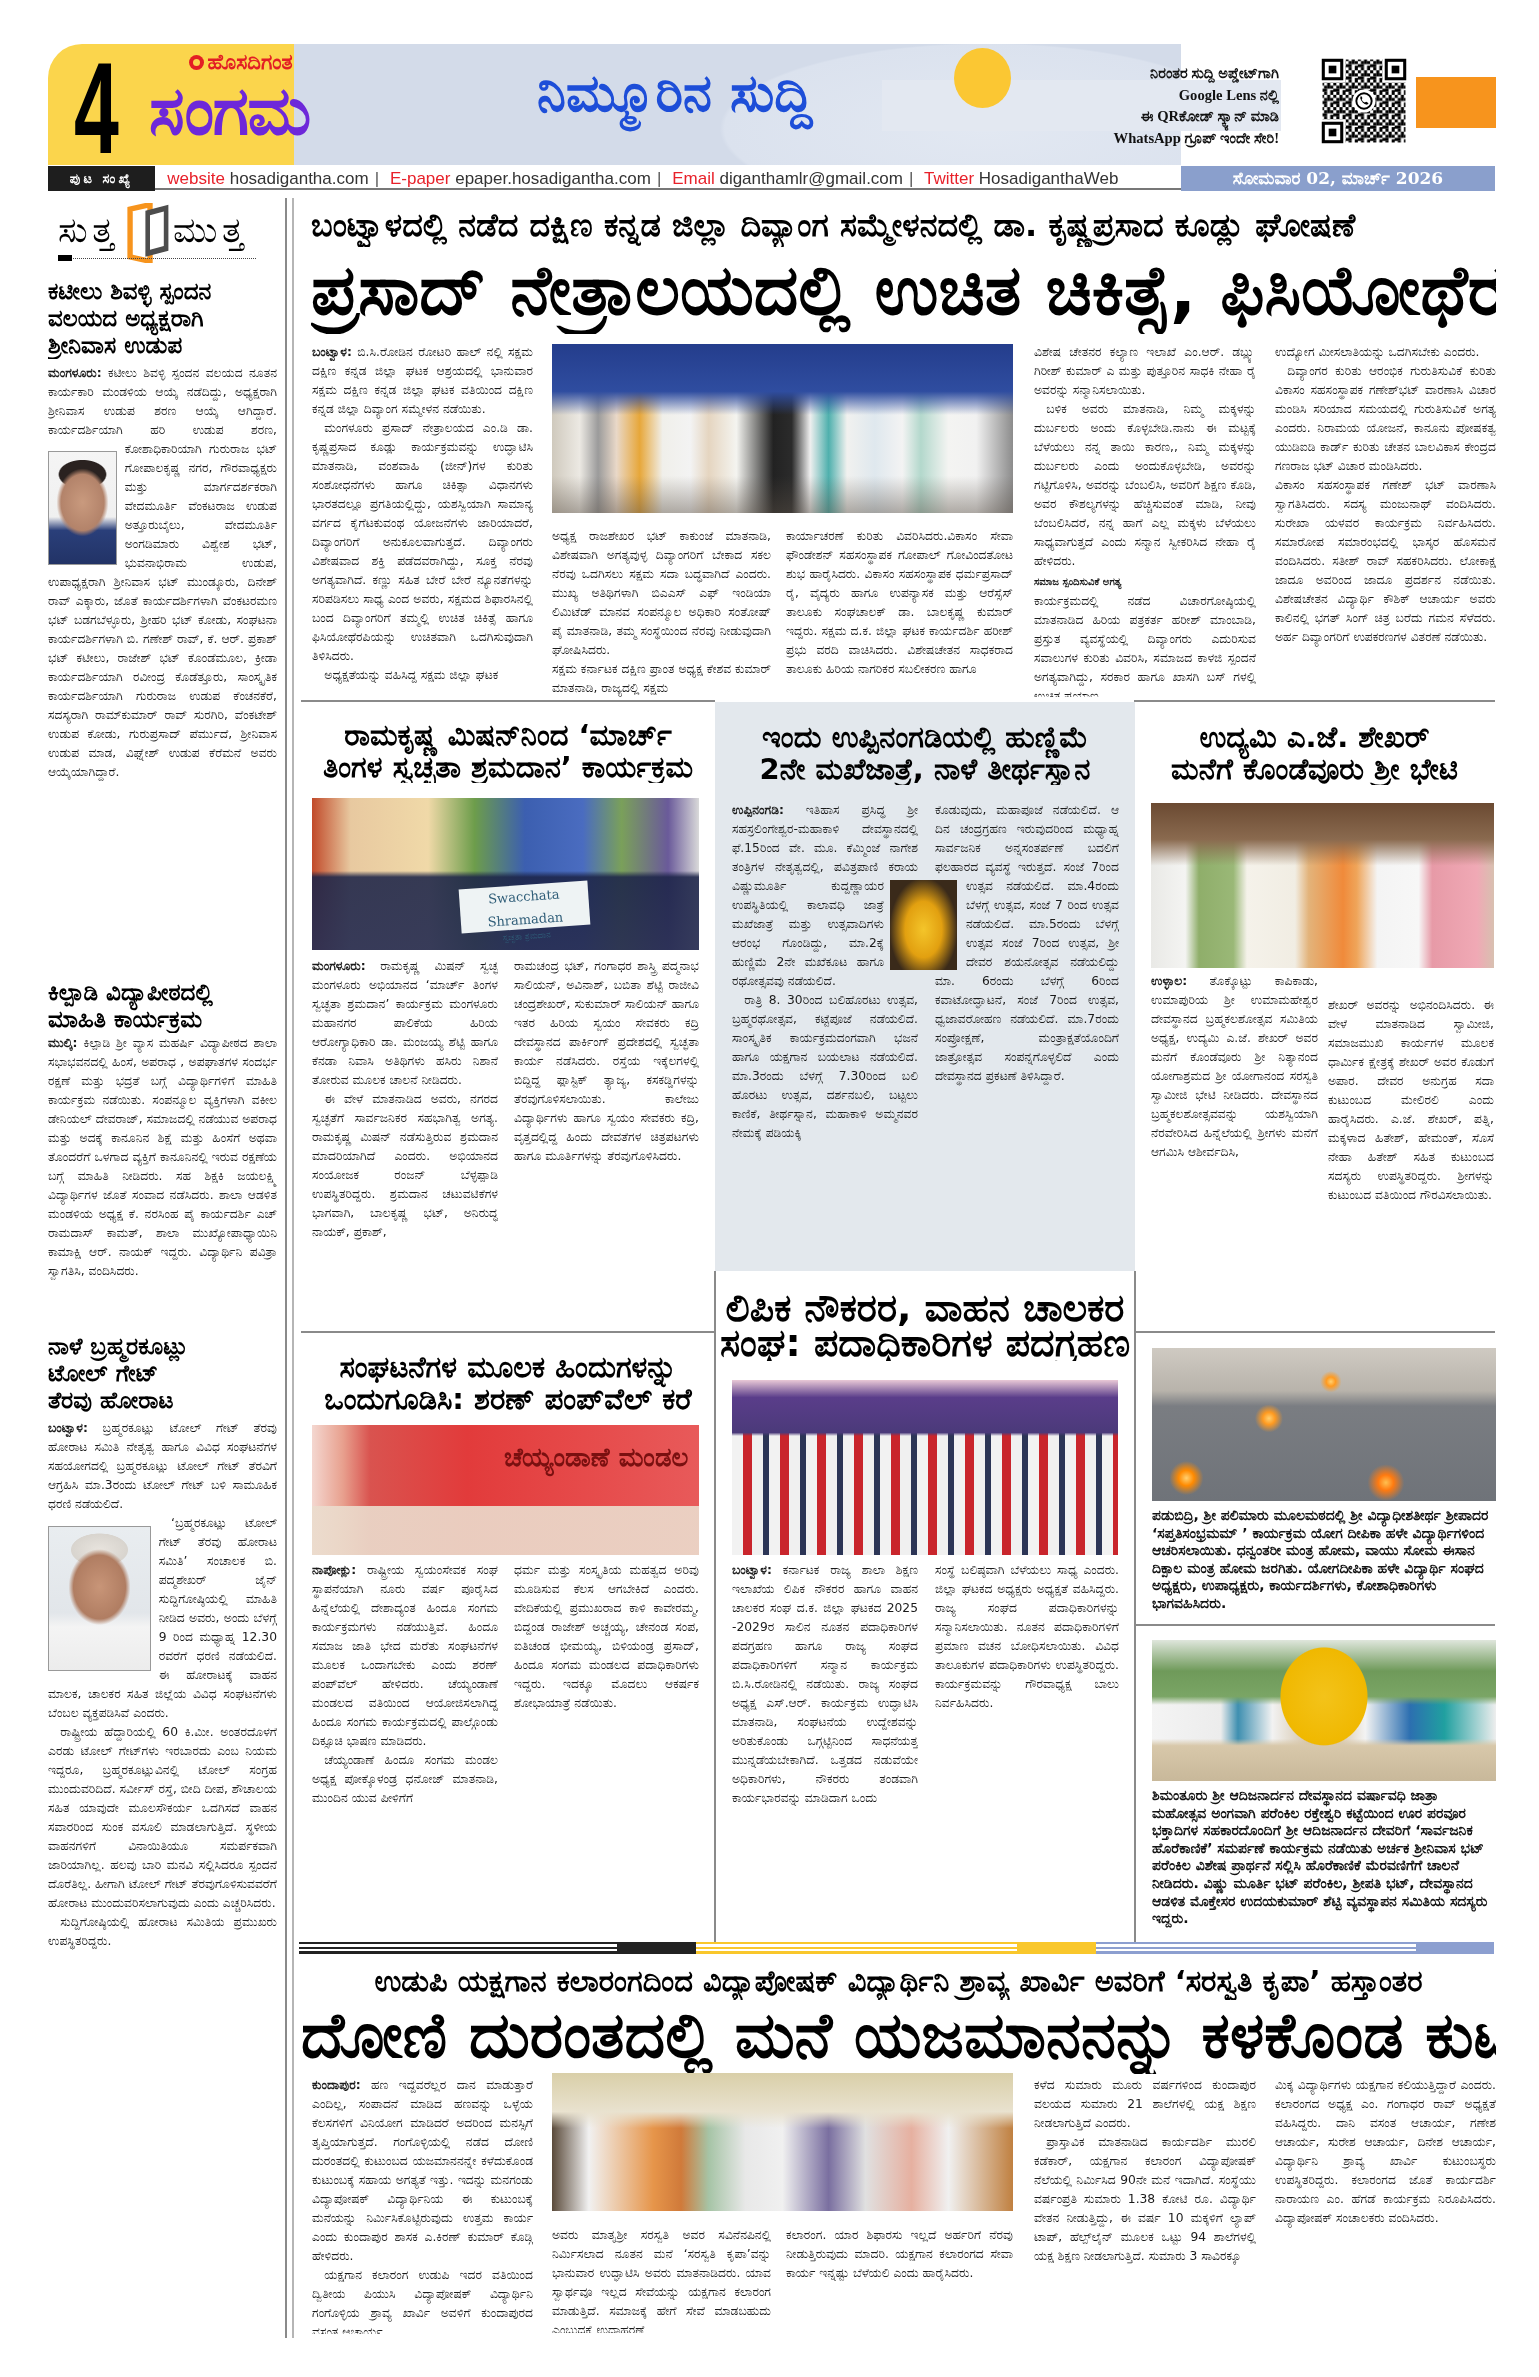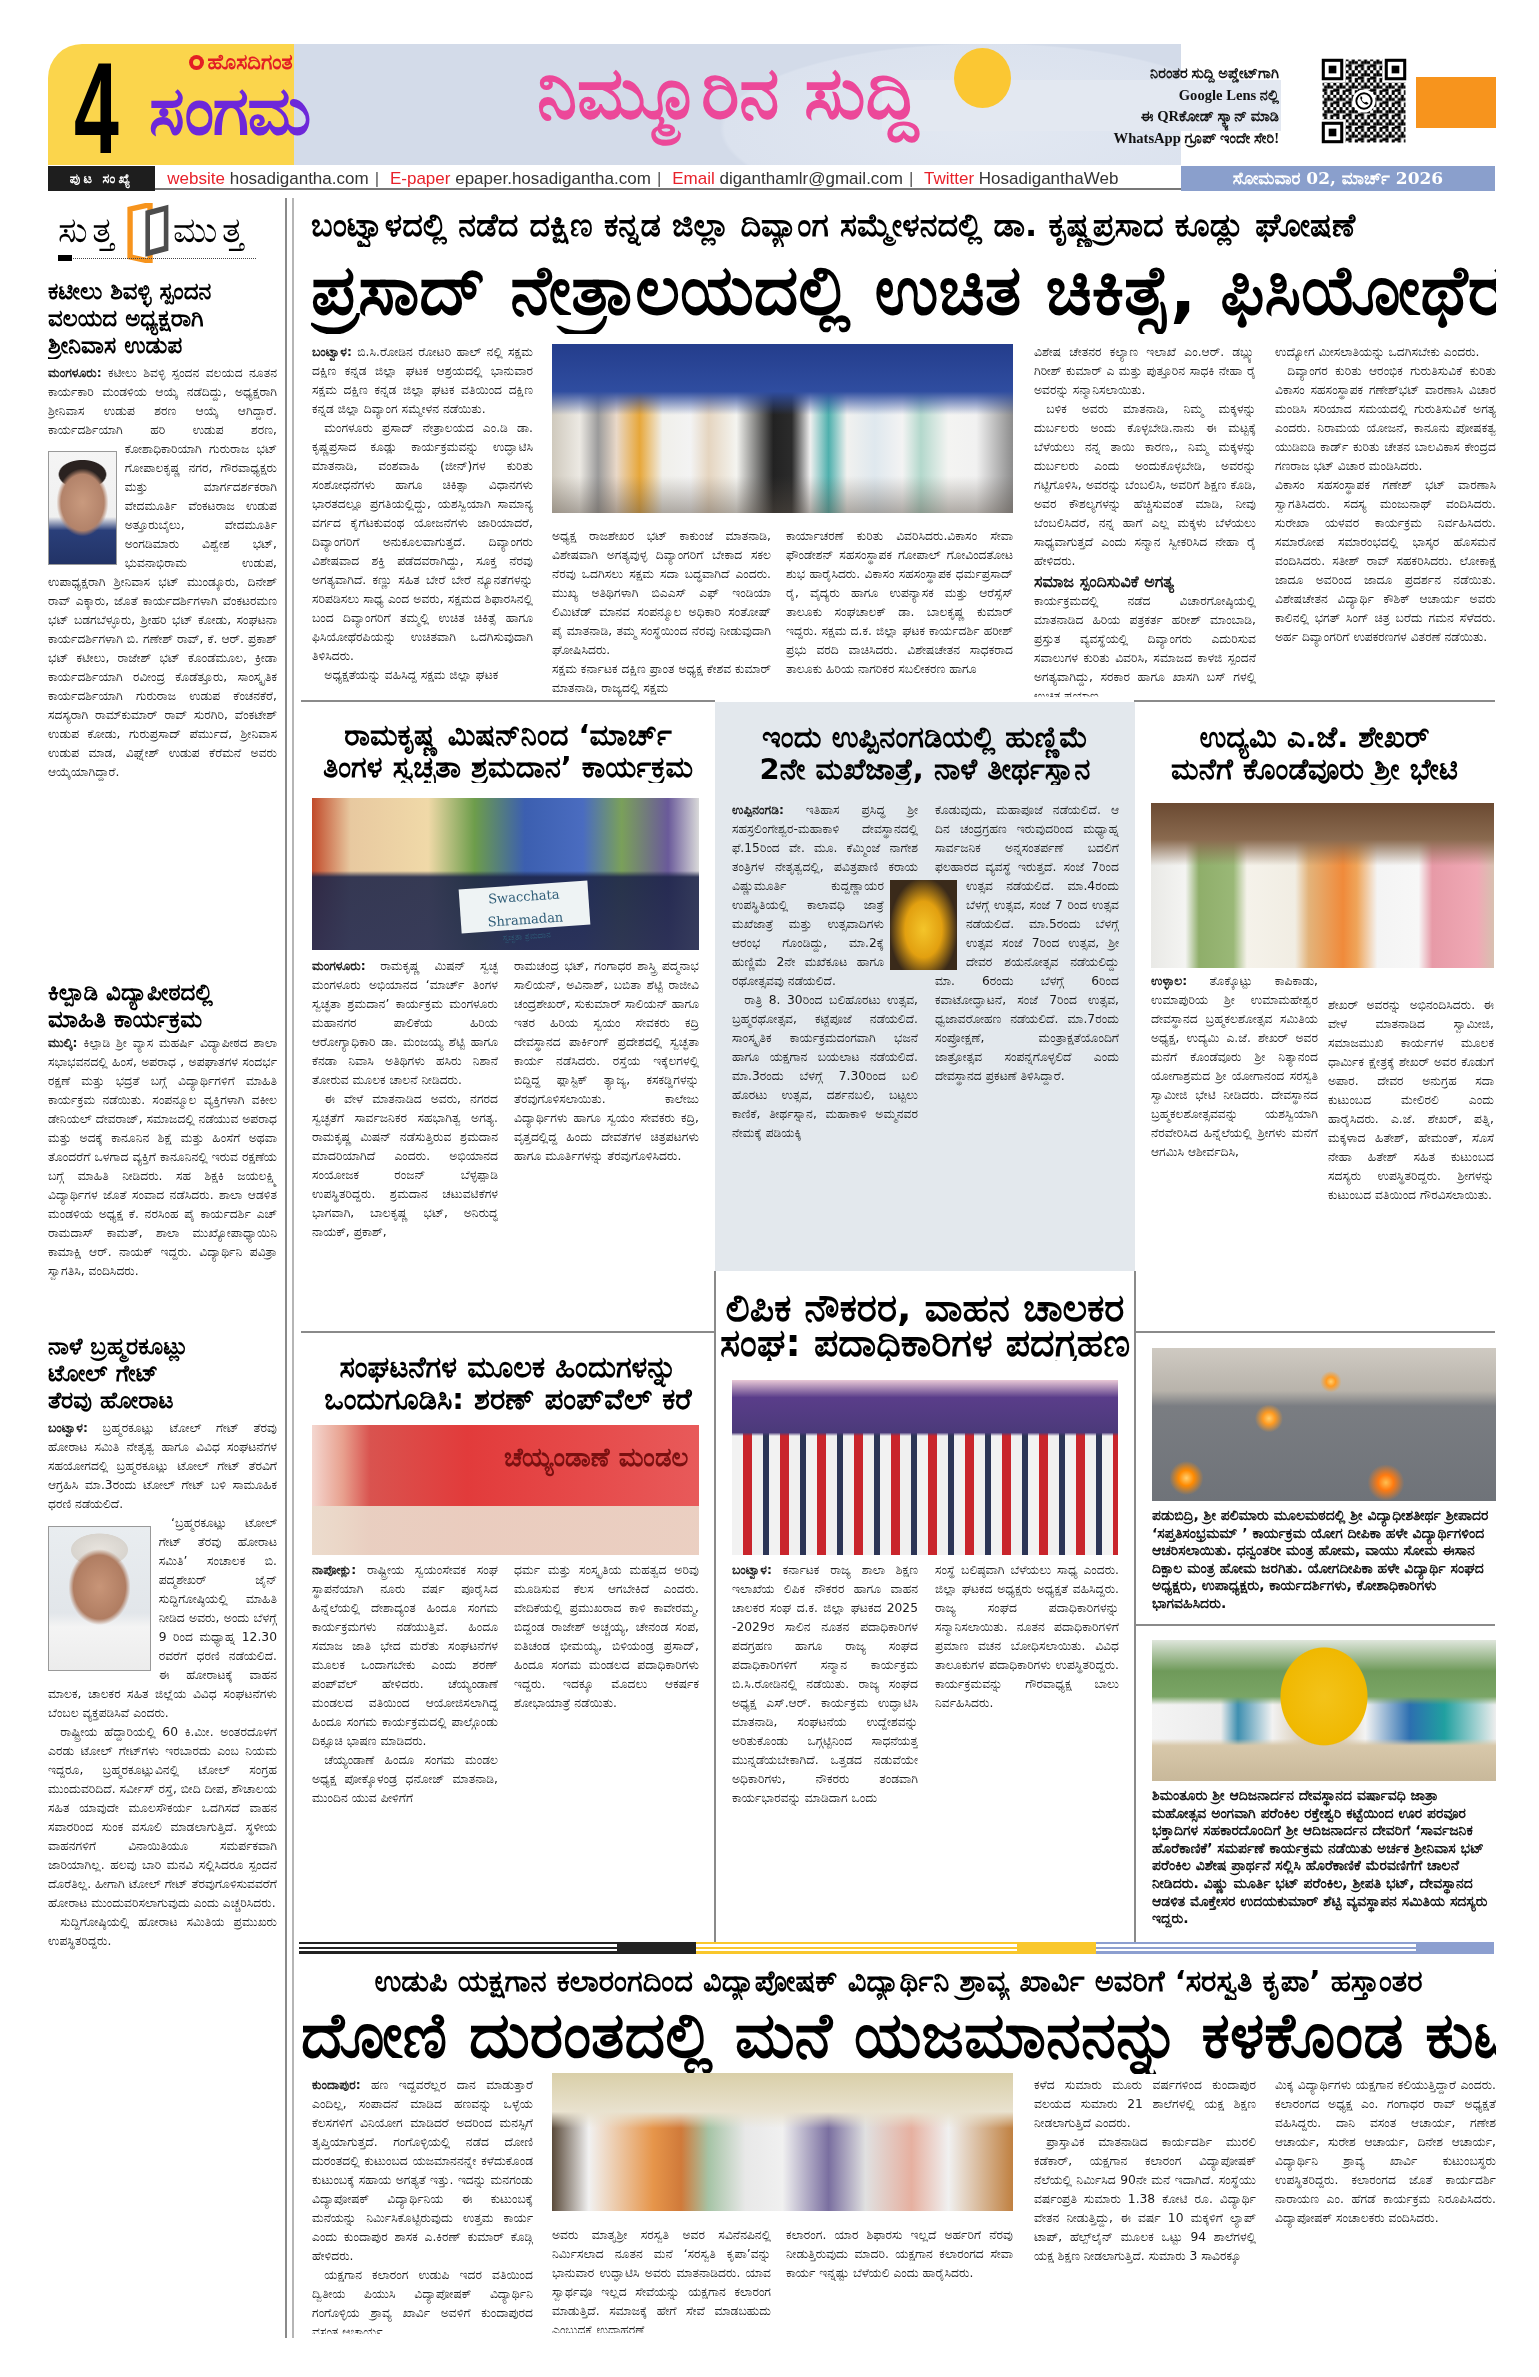--- a/index.html
+++ b/index.html
@@ -9,40 +9,40 @@
   .mh-yellow{left:48px;top:44px;width:247px;height:121px;background:#fbd54c;border-top-left-radius:34px;}
   .mh-band{left:294px;top:44px;width:887px;height:121px;background:radial-gradient(ellipse 475px 153px at 78% 70%,#e2e8f2 0%,#dbe2ee 55%,#d3dbe9 56%);}
   .mh-band-light{left:882px;top:80px;width:399px;height:51px;background:#e3e8f1;}
   .mh-circle{left:954px;top:48px;width:57px;height:60px;border-radius:50%;background:#fbc733;}
   .mh-num{left:74px;top:43px;font-family:"Liberation Sans",sans-serif;font-weight:bold;font-size:130px;line-height:130px;transform:scaleX(0.62);transform-origin:left top;color:#000;}
   .mh-brand{left:189px;top:51px;height:23px;display:flex;align-items:center;gap:3.1px;}
   .mh-brand-icon{width:15.3px;height:15.3px;border-radius:50%;background:#e31e24;position:relative;}
   .mh-brand-icon:after{content:"";position:absolute;left:3.8px;top:3.8px;width:7.7px;height:7.7px;border-radius:50%;background:#fbd54c;}
   .mh-brand-text{font-size:21px;font-weight:bold;color:#e31e24;line-height:23px;}
   .mh-section{left:149px;top:69px;font-size:67px;font-weight:bold;line-height:84px;color:#6d28d9;letter-spacing:-1.5px;}
-  .mh-title{left:537px;top:43px;font-family:"DejaVu Serif",serif;font-size:72px;font-weight:bold;line-height:100px;color:#ec4899;white-space:nowrap;}
+  .mh-title{left:537px;top:43px;font-family:"DejaVu Serif",serif;font-size:52px;font-weight:bold;line-height:100px;color:#1d4ed8;white-space:nowrap;}
   .mh-promo{left:1012px;top:63px;width:267px;text-align:right;font-family:"Liberation Serif",serif;font-weight:bold;font-size:14.6px;line-height:21.5px;color:#111;}
   .mh-qr{left:1321px;top:58px;width:86px;height:86px;}
   .mh-orange{left:1416px;top:77px;width:80px;height:51px;background:#f7941d;}
   
   .ib-page{left:48px;top:166px;width:107px;height:25px;background:#1e1e1e;color:#fff;font-size:13px;font-weight:bold;letter-spacing:3.1px;line-height:25px;text-align:center;}
   .ib-links{left:155px;top:166px;width:1026px;height:24px;border-bottom:2.3px solid #777;font-family:"Liberation Sans",sans-serif;font-size:17px;line-height:25px;color:#333;padding-left:12.3px;box-sizing:border-box;white-space:nowrap;}
   .ib-links .lbl{color:#e8212a;}
   .ib-links .sep{color:#555;margin:0 6.1px;}
   .ib-date{left:1181px;top:166px;width:314px;height:25px;background:#8a9fcc;color:#fff;font-family:"DejaVu Serif",serif;font-weight:bold;font-size:17px;line-height:25px;text-align:center;}
   
   .hl{position:absolute;font-weight:bold;color:#000;white-space:nowrap;overflow:hidden;}
   .hl-c{text-align:center;}
   .hl40{font-size:29px;line-height:32px;}
   .side-hl{position:absolute;left:48px;width:230px;font-weight:bold;font-size:23px;line-height:27px;color:#000;white-space:nowrap;overflow:hidden;}
   .col{position:absolute;font-size:12.3px;line-height:19px;color:#1a1a1a;text-align:justify;overflow:hidden;}
   .col p{margin:0;}
   .col p.ind{text-indent:12.3px;}
   .dl{font-weight:bold;}
-  .sub{font-weight:bold;font-size:16px;line-height:21px;margin:0;}
+  .sub{font-weight:bold;font-size:10px;line-height:21px;margin:0;}
   .cap{position:absolute;font-weight:bold;font-size:14px;line-height:17.6px;color:#111;overflow:hidden;}
   .photo{position:absolute;overflow:hidden;}
   .ph{position:relative;}
   .rh{position:absolute;height:1.5px;background:#8a8a8a;}
   .rv{position:absolute;width:1.5px;background:#8a8a8a;}
   .box{left:715px;top:702px;width:420px;height:569px;background:#e3e8ed;}
   
   .p-lead{background:linear-gradient(180deg,#243d8c 0%,#2f4da0 28%,rgba(47,77,160,0) 42%),linear-gradient(0deg,rgba(90,80,70,.45) 0%,rgba(0,0,0,0) 22%),linear-gradient(90deg,#cfc9bd 0%,#ece9e3 6%,#9b9b9b 10%,#e9d8c8 14%,#e7a73a 19%,#f0efea 24%,#f3f3f3 30%,#e5d5c0 34%,#f4f4f0 40%,#222 48%,#2b2b2b 52%,#efefef 56%,#4fb0ad 60%,#f1f1ef 64%,#dfe8ee 70%,#f3f3f3 76%,#b3d8cc 80%,#f4f4f2 86%,#f1f1f1 92%,#8c8c8c 100%);}
   .p-rk{background:linear-gradient(180deg,rgba(0,0,0,0) 48%,rgba(28,36,72,.88) 52%,rgba(40,46,82,.92) 100%),linear-gradient(90deg,#c14a2a 0%,#e8c9a0 10%,#f0d9a8 30%,#6d9d4b 42%,#3c5fb0 55%,#4a6cc0 70%,#7aa05a 80%,#6a5a9a 92%,#d9d9d9 100%);}
   .p-rk .banner{position:absolute;left:148px;top:87px;width:129px;height:44px;background:#eef3f4;transform:rotate(-4deg);text-align:center;color:#2f5d78;}

